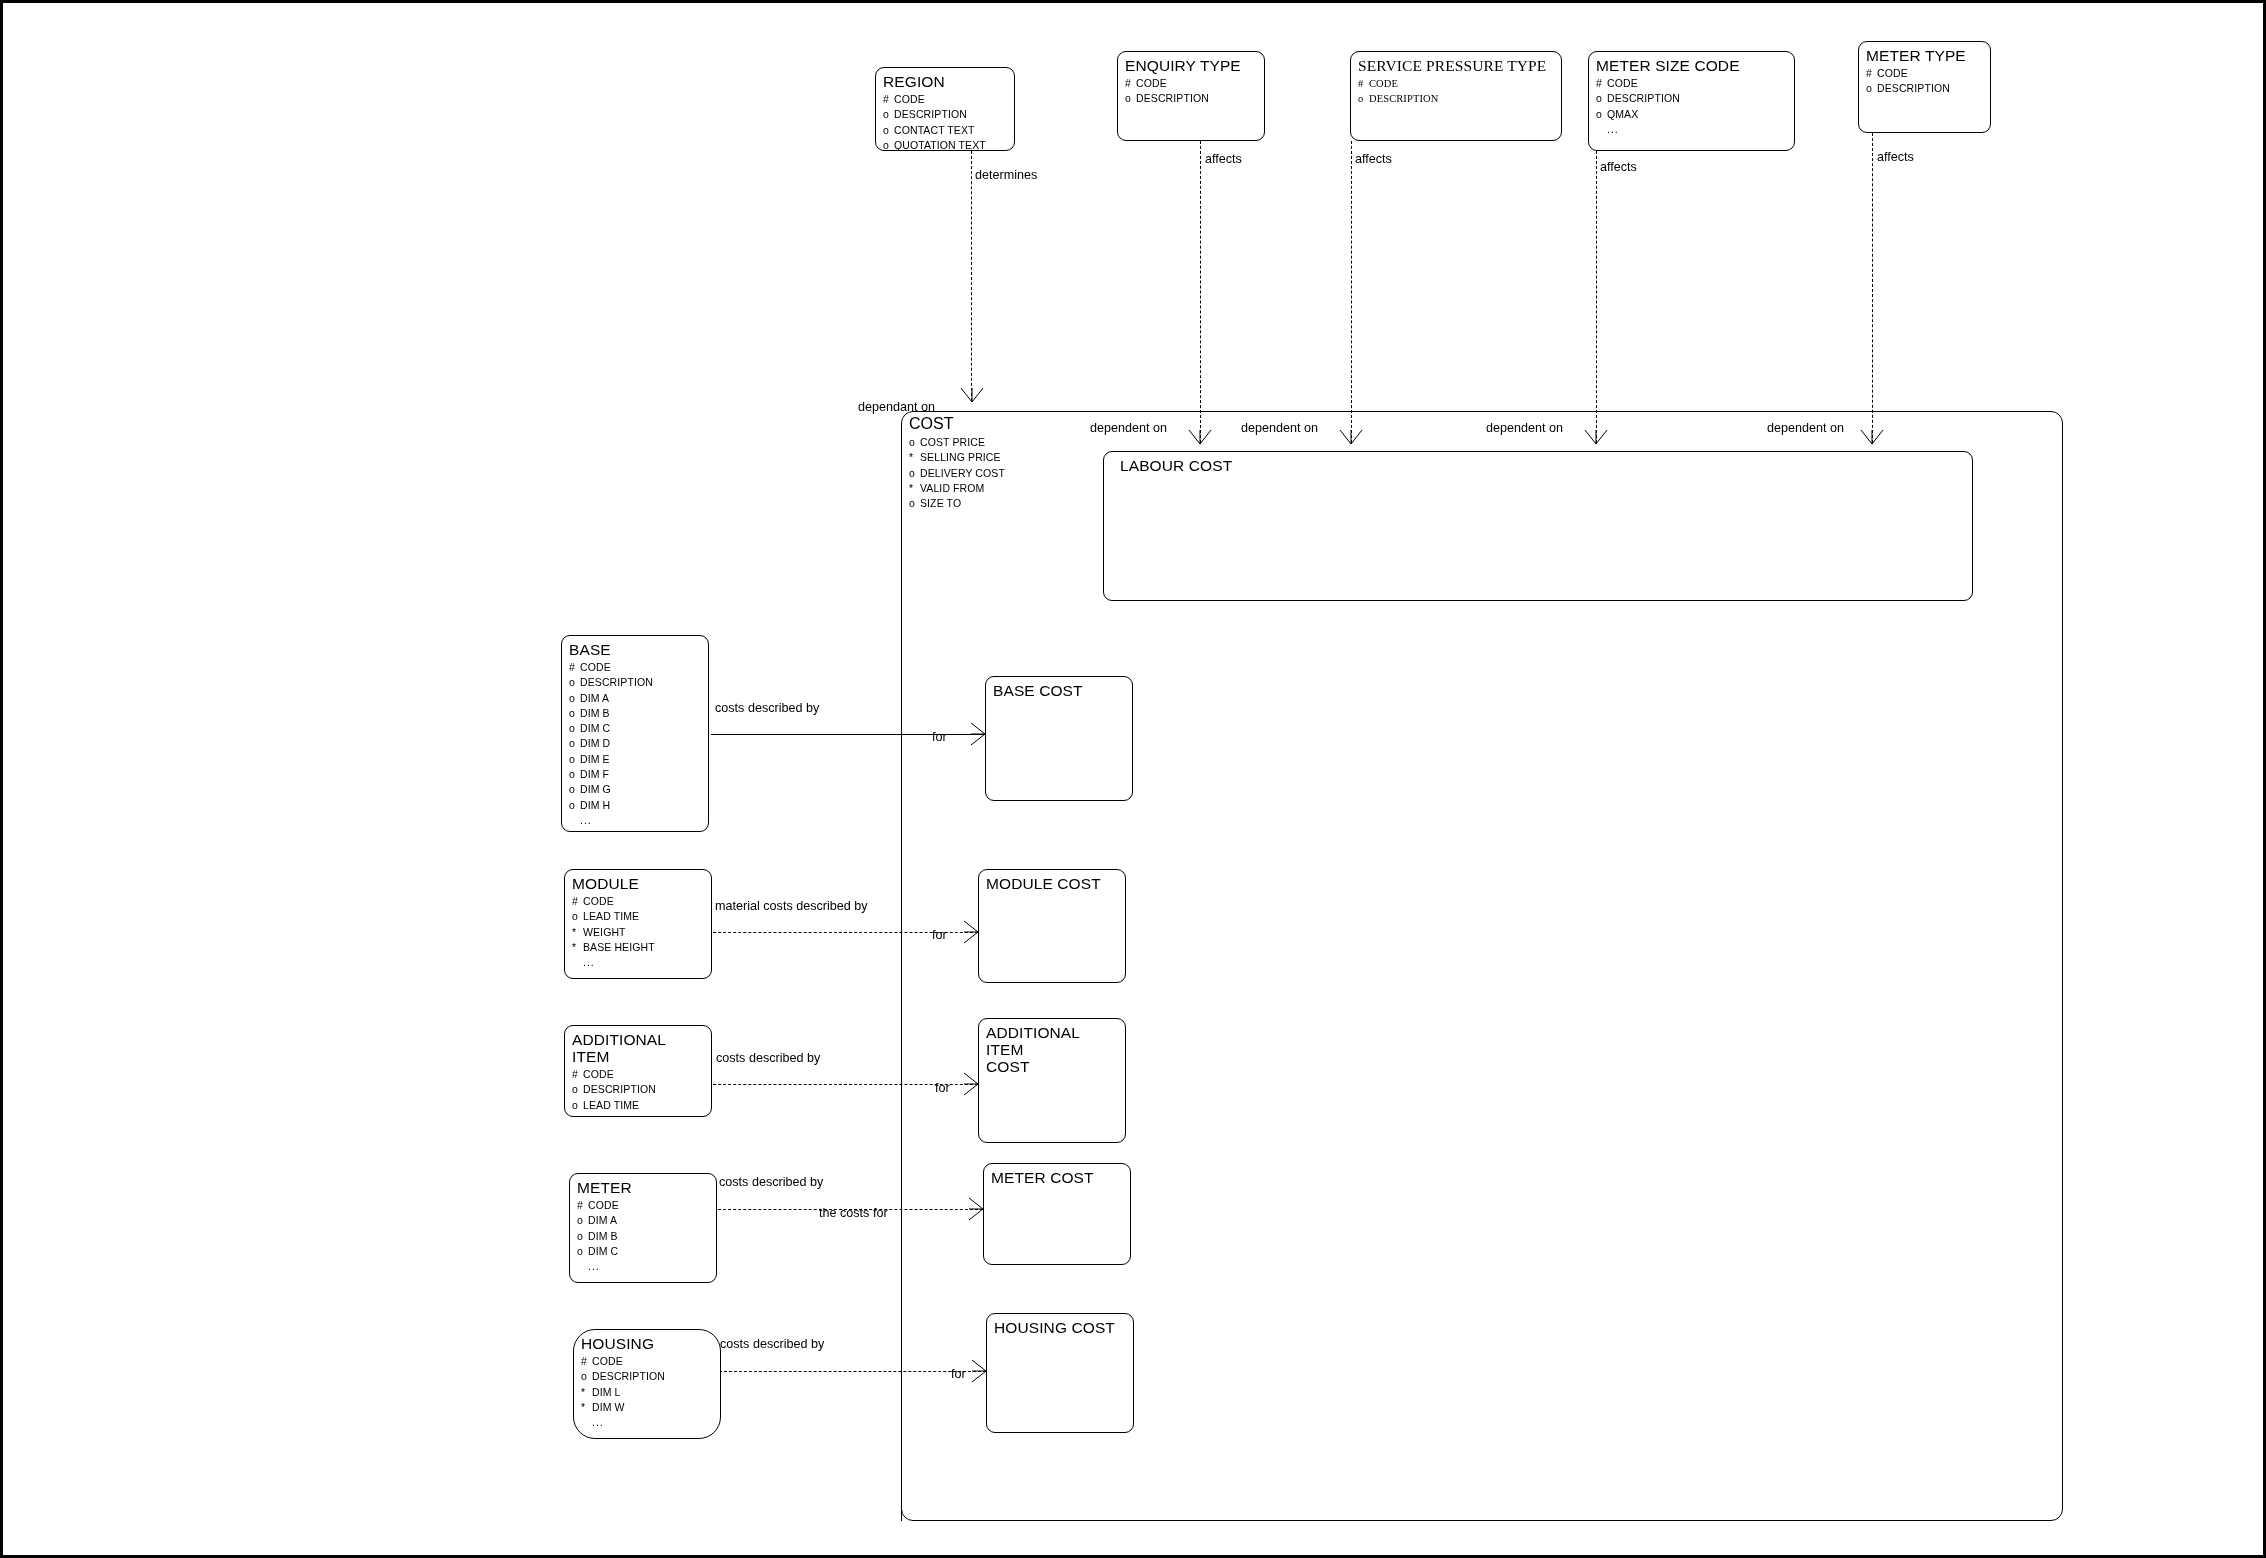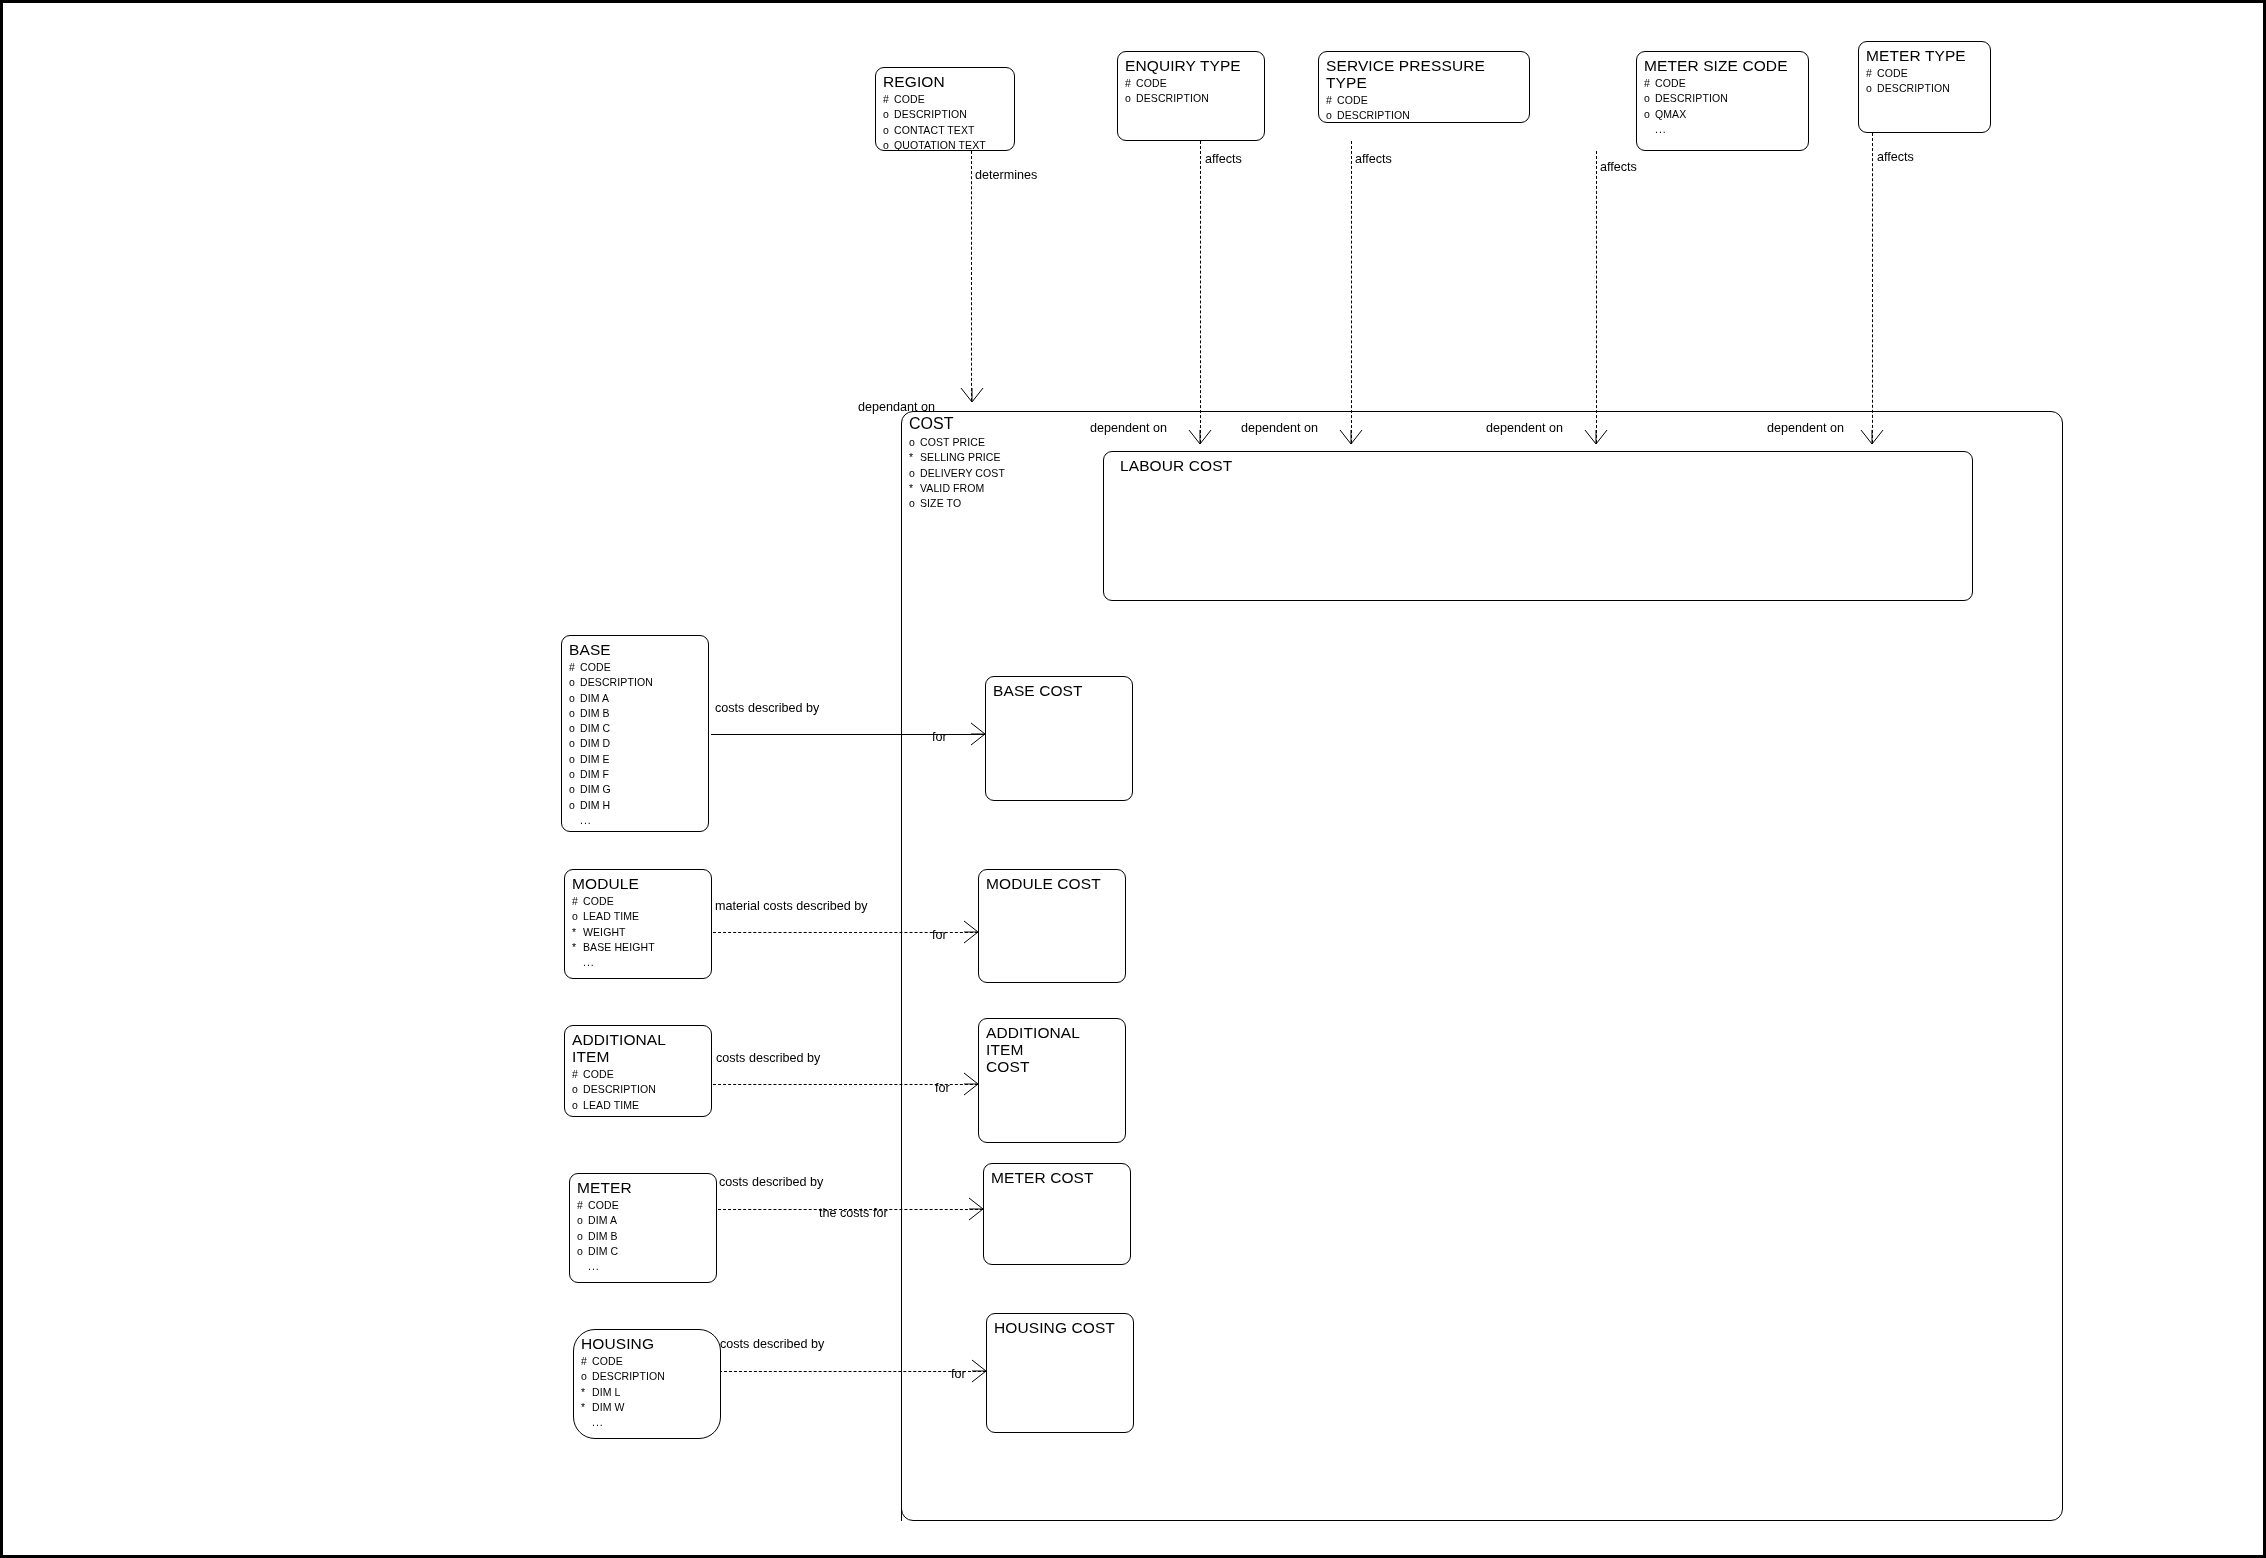--- a/index.html
+++ b/index.html
@@ -191,29 +191,29 @@
   </div>
 
   <div class="entity" style="left:1114px; top:48px; width:148px; height:90px;">
     <div class="ename">ENQUIRY TYPE</div>
     <ul class="attrs">
       <li><span class="mark">#</span><span>CODE</span></li>
       <li><span class="mark">o</span><span>DESCRIPTION</span></li>
     </ul>
   </div>
 
-  <div class="entity" style="left:1315px; top:48px; width:212px; height:72px;">
+  <div class="entity" style="left:1347px; top:48px; width:212px; height:90px;font-family:Liberation Serif, serif;">
     <div class="ename">SERVICE PRESSURE TYPE</div>
     <ul class="attrs">
       <li><span class="mark">#</span><span>CODE</span></li>
       <li><span class="mark">o</span><span>DESCRIPTION</span></li>
     </ul>
   </div>
 
-  <div class="entity" style="left:1585px; top:48px; width:173px; height:100px;margin-left:48px;">
+  <div class="entity" style="left:1585px; top:48px; width:207px; height:100px;">
     <div class="ename">METER SIZE CODE</div>
     <ul class="attrs">
       <li><span class="mark">#</span><span>CODE</span></li>
       <li><span class="mark">o</span><span>DESCRIPTION</span></li>
       <li><span class="mark">o</span><span>QMAX</span></li>
       <li class="ellipsis"><span class="mark"></span><span>...</span></li>
     </ul>
   </div>
 
   <div class="entity" style="left:1855px; top:38px; width:133px; height:92px;">

